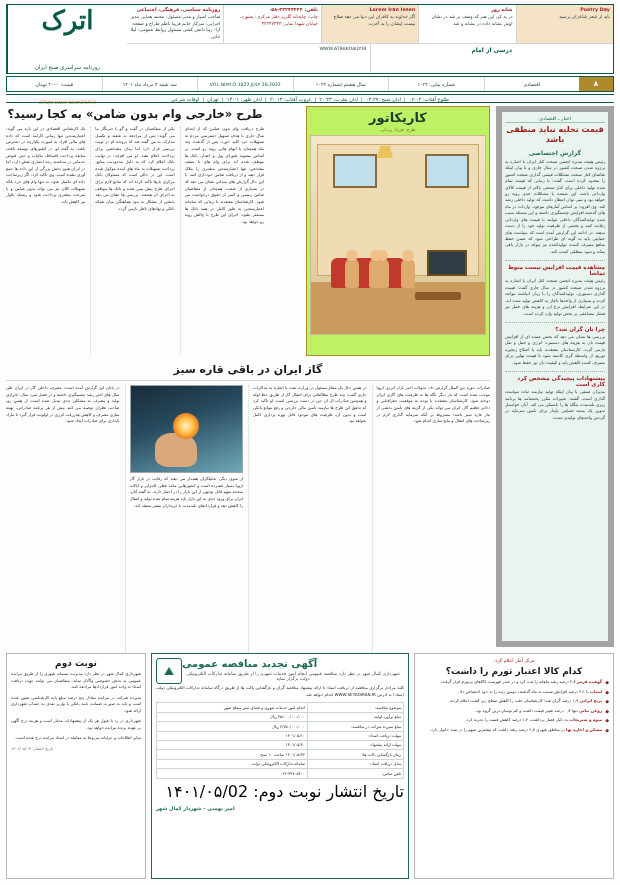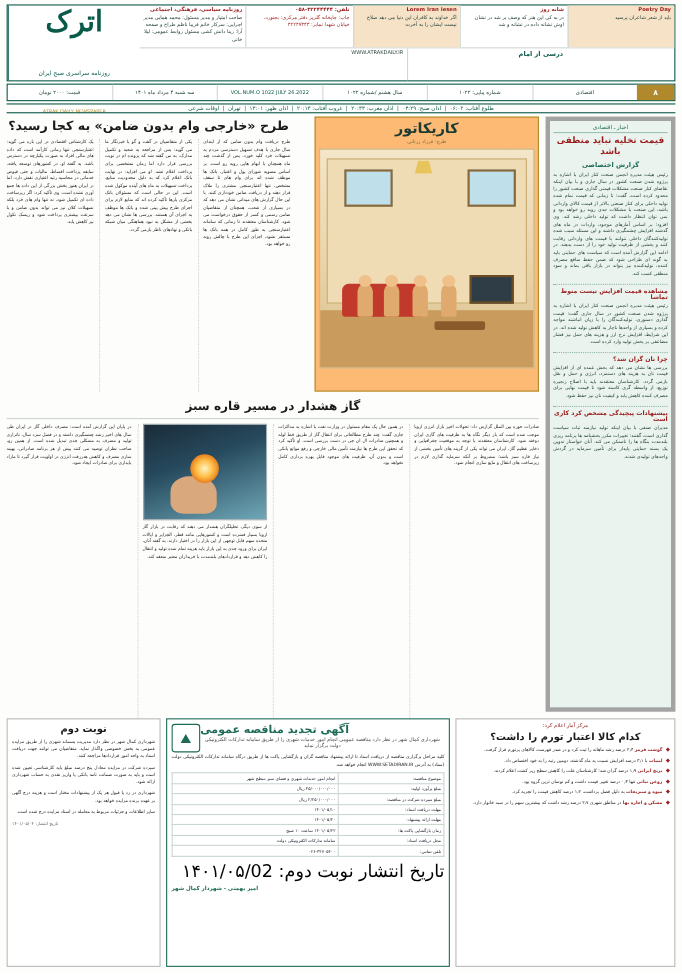--- a/index.html
+++ b/index.html
@@ -86,21 +86,21 @@
   }
 
   
   .content {
     position: absolute; top: 106px; right: 6px; left: 6px; bottom: 6px;
   }
 
   
   .rail {
     position: absolute; top: 0; right: 0; width: 118px; bottom: 232px;
-    border: 4px solid #a3a3a3; background: #eaf3ee;
+    border: 6px solid #a3a3a3; background: #eaf3ee;
     padding: 3px;
   }
   .rail-head {
     text-align: center; font-size: 5px; color: #1d6b57; border-bottom: 1px solid #9cc2b2;
     padding-bottom: 1px; margin-bottom: 2px;
   }
   .rail-title {
     color: #9a1b1b; font-weight: bold; font-size: 8px; text-align: center; line-height: 1.3;
     margin: 2px 0 3px;
   }
@@ -108,22 +108,22 @@
     color: #1d6b57; font-weight: bold; font-size: 6px; text-align: center; margin-bottom: 3px;
   }
   .rail-body {
     font-size: 4.3px; color: #1d3a33; line-height: 1.5; text-align: justify;
   }
   .rail-item { margin-top: 5px; border-top: 1px dotted #8fb5a5; padding-top: 3px; }
   .rail-item h4 { margin: 0 0 2px; font-size: 5.6px; color: #9a1b1b; }
 
   
   .cartoon {
-    position: absolute; top: 0; right: 124px; width: 204px; height: 250px;
-    border: 1px solid #b08b28; background: #fdba74; padding: 3px;
+    position: absolute; top: 0; right: 124px; width: 184px; height: 250px;
+    border: 1px solid #b08b28; background: #bef264; padding: 3px;
   }
   .cartoon-title {
     font-size: 13px; color: #1d3a33; font-weight: bold; text-align: center; margin-bottom: 2px;
   }
   .cartoon-by { font-size: 4.5px; color: #7a6a3a; text-align: center; margin-bottom: 3px; }
   .cartoon-art {
     height: 200px; border: 1px solid #c8bb90;
     background: linear-gradient(180deg,#f4e6c9 0%, #e8d3a8 55%, #d9bf8a 100%);
     position: relative; overflow: hidden;
   }
@@ -332,21 +332,21 @@
     <div class="story-main">
       <h2>طرح «خارجی وام بدون ضامن» به کجا رسید؟</h2>
       <div class="cols3">
         <div class="col">طرح دریافت وام بدون ضامن که از ابتدای سال جاری با هدف تسهیل دسترسی مردم به تسهیلات خرد کلید خورد، پس از گذشت چند ماه همچنان با ابهام هایی روبه رو است. بر اساس مصوبه شورای پول و اعتبار، بانک ها موظف شده اند برای وام های تا سقف مشخص، تنها اعتبارسنجی مشتری را ملاک قرار دهند و از دریافت ضامن خودداری کنند. با این حال گزارش های میدانی نشان می دهد که در بسیاری از شعب، همچنان از متقاضیان ضامن رسمی و کسر از حقوق درخواست می شود. کارشناسان معتقدند تا زمانی که سامانه اعتبارسنجی به طور کامل در همه بانک ها مستقر نشود، اجرای این طرح با چالش روبه رو خواهد بود.</div>
         <div class="col">یکی از متقاضیان در گفت و گو با خبرنگار ما می گوید: پس از مراجعه به شعبه و تکمیل مدارک، به من گفته شد که پرونده ام در نوبت بررسی قرار دارد اما زمان مشخصی برای پرداخت اعلام نشد. او می افزاید: در نهایت بانک اعلام کرد که به دلیل محدودیت منابع، پرداخت تسهیلات به ماه های آینده موکول شده است. این در حالی است که مسئولان بانک مرکزی بارها تأکید کرده اند که منابع لازم برای اجرای طرح پیش بینی شده و بانک ها موظف به اجرای آن هستند. بررسی ها نشان می دهد بخشی از مشکل به نبود هماهنگی میان شبکه بانکی و نهادهای ناظر بازمی گردد.</div>
         <div class="col">یک کارشناس اقتصادی در این باره می گوید: اعتبارسنجی تنها زمانی کارآمد است که داده های مالی افراد به صورت یکپارچه در دسترس باشد. به گفته او، در کشورهای توسعه یافته، سابقه پرداخت اقساط، مالیات و حتی قبوض خدماتی در محاسبه رتبه اعتباری نقش دارد، اما در ایران هنوز بخش بزرگی از این داده ها جمع آوری نشده است. وی تأکید کرد: اگر زیرساخت داده ای تکمیل شود، نه تنها وام های خرد بلکه تسهیلات کلان نیز می تواند بدون ضامن و با سرعت بیشتری پرداخت شود و ریسک نکول نیز کاهش یابد.</div>
       </div>
     </div>
 
     <div class="story-two">
-      <h2>گاز هشدار در مسیر قاره سبز</h2>
+      <h2>گاز ایران در باقی قاره سبز</h2>
       <div class="cols4">
         <div class="col">صادرات حوزه بین الملل گزارش داد: تحولات اخیر بازار انرژی اروپا موجب شده است که بار دیگر نگاه ها به ظرفیت های گازی ایران دوخته شود. کارشناسان معتقدند با توجه به موقعیت جغرافیایی و ذخایر عظیم گاز، ایران می تواند یکی از گزینه های تأمین بخشی از نیاز قاره سبز باشد؛ مشروط بر آنکه سرمایه گذاری لازم در زیرساخت های انتقال و مایع سازی انجام شود.</div>
         <div class="col">در همین حال یک مقام مسئول در وزارت نفت با اشاره به مذاکرات جاری گفت: چند طرح مطالعاتی برای انتقال گاز از طریق خط لوله و همچنین صادرات ال ان جی در دست بررسی است. او تأکید کرد که تحقق این طرح ها نیازمند تأمین مالی خارجی و رفع موانع بانکی است و بدون آن، ظرفیت های موجود قابل بهره برداری کامل نخواهد بود.</div>
         <div class="col">
           <div class="photo">
             <div class="hand"></div>
             <div class="flame"></div>
           </div>
           <div>از سوی دیگر، تحلیلگران هشدار می دهند که رقابت در بازار گاز اروپا بسیار فشرده است و کشورهایی مانند قطر، الجزایر و ایالات متحده سهم قابل توجهی از این بازار را در اختیار دارند. به گفته آنان، ایران برای ورود جدی به این بازار باید هزینه تمام شده تولید و انتقال را کاهش دهد و قراردادهای بلندمدت با خریداران معتبر منعقد کند.</div>
         </div>

